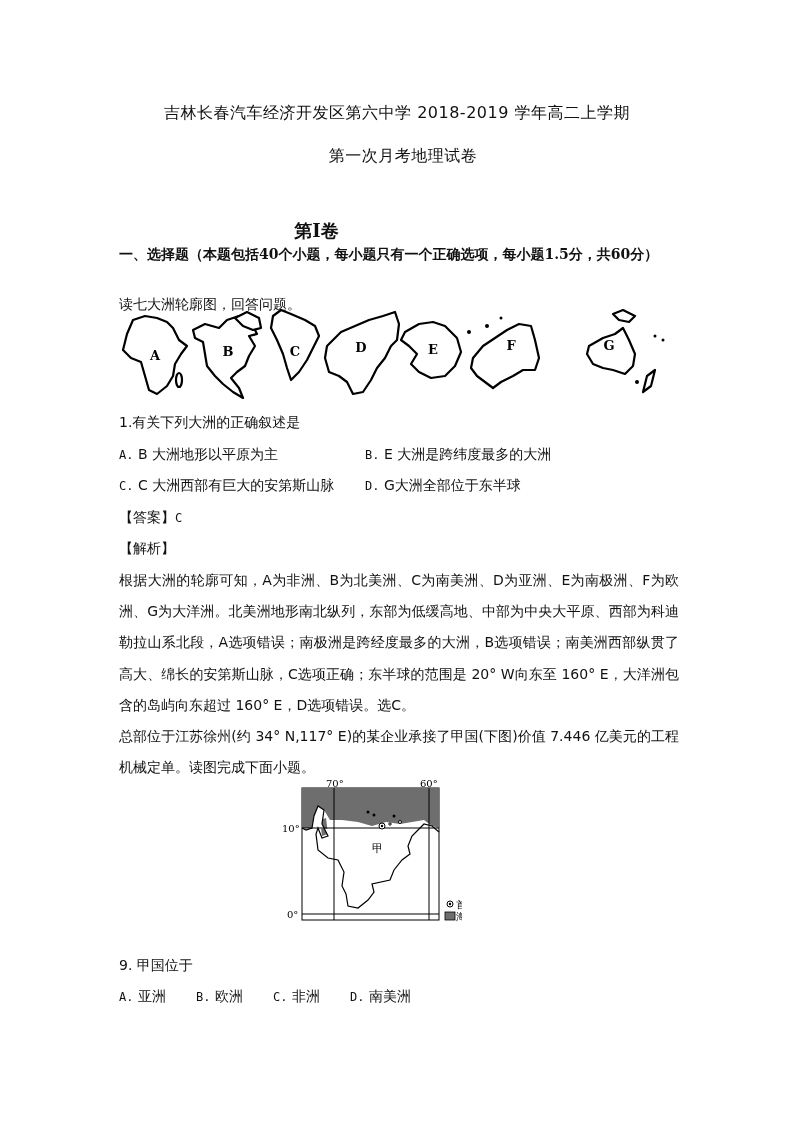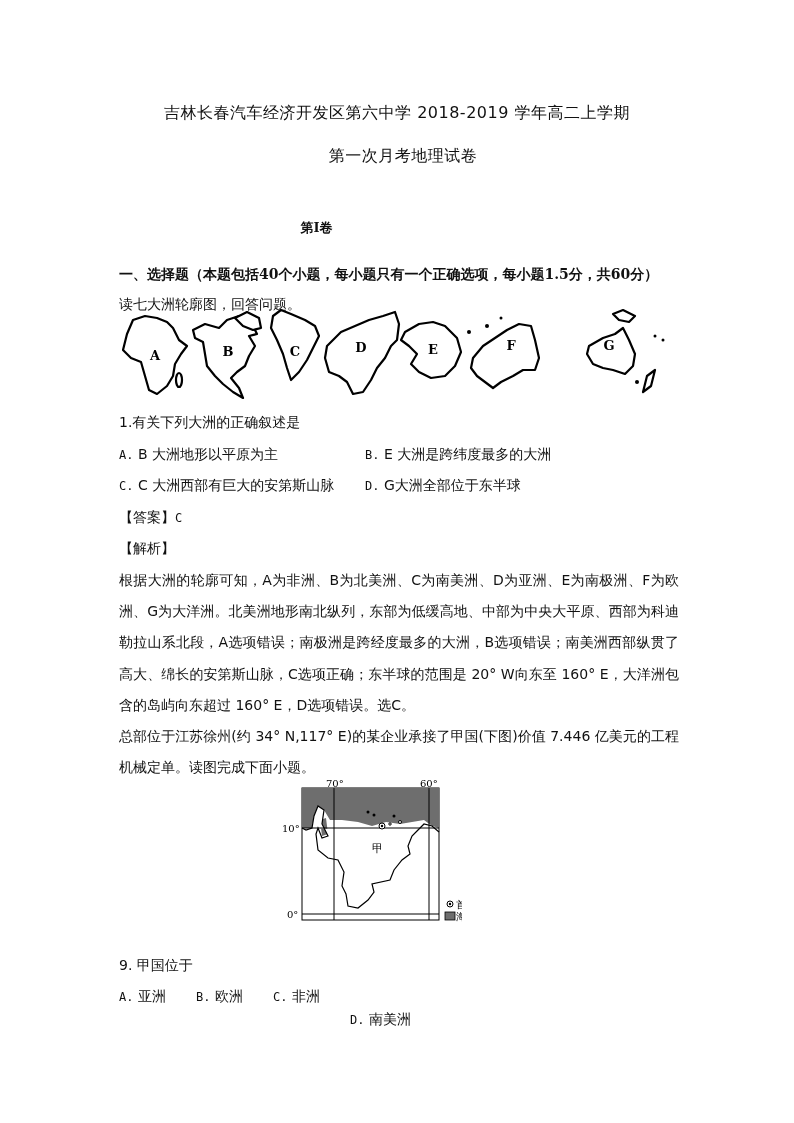--- a/index.html
+++ b/index.html
@@ -7,22 +7,22 @@
       width: 794px; height: 1123px; position: relative; overflow: hidden;
       font-family: "DejaVu Sans", sans-serif; color: #111;
     }
     .abs { position: absolute; }
     .title {
       left: 0; width: 794px; text-align: center;
       font-family: "DejaVu Sans", sans-serif; font-size: 16px; letter-spacing: 0.5px;
     }
     .t1 { top: 103px; }
     .t2 { top: 146px; padding-left: 6px; }
-    .vol { top: 219px; left: 0; width: 633px; text-align: center; font-weight: bold; font-size: 13px; font-family: "DejaVu Serif", serif; }
-    .sec { top: 246px; left: 119px; font-weight: bold; font-size: 14px; font-family: "DejaVu Serif", serif; margin-top: 20px; }
+    .vol { top: 219px; left: 0; width: 633px; text-align: center; font-weight: bold; font-size: 18px; font-family: "DejaVu Serif", serif; }
+    .sec { top: 246px; left: 119px; font-weight: bold; font-size: 14px; font-family: "DejaVu Serif", serif; }
     .line { left: 119px; font-size: 14px; white-space: nowrap; }
     .para { left: 119px; width: 560px; font-size: 14px; line-height: 31.2px; text-align: justify; text-align-last: left; }
     .opt { font-size: 14px; white-space: nowrap; }
     .mono { font-family: "DejaVu Sans Mono", monospace; font-size: 12px; }
     svg text { font-family: "DejaVu Serif", serif; }
   </style>
 </head>
 <body>
 
 <div class="abs title t1">吉林长春汽车经济开发区第六中学 2018-2019 学年高二上学期</div>
@@ -130,15 +130,15 @@
 <div class="abs line" style="top:957px;">9. 甲国位于</div>
 <div class="abs opt" style="top:988px; left:119px;">
   <span class="mono">A.</span>&nbsp;<span>亚洲</span>
 </div>
 <div class="abs opt" style="top:988px; left:196px;">
   <span class="mono">B.</span>&nbsp;<span>欧洲</span>
 </div>
 <div class="abs opt" style="top:988px; left:273px;">
   <span class="mono">C.</span>&nbsp;<span>非洲</span>
 </div>
-<div class="abs opt" style="top:988px; left:350px;margin-top:23px;">
+<div class="abs opt" style="top:988px; left:350px;">
   <span class="mono">D.</span>&nbsp;<span>南美洲</span>
 </div>
 
 </body></html>

